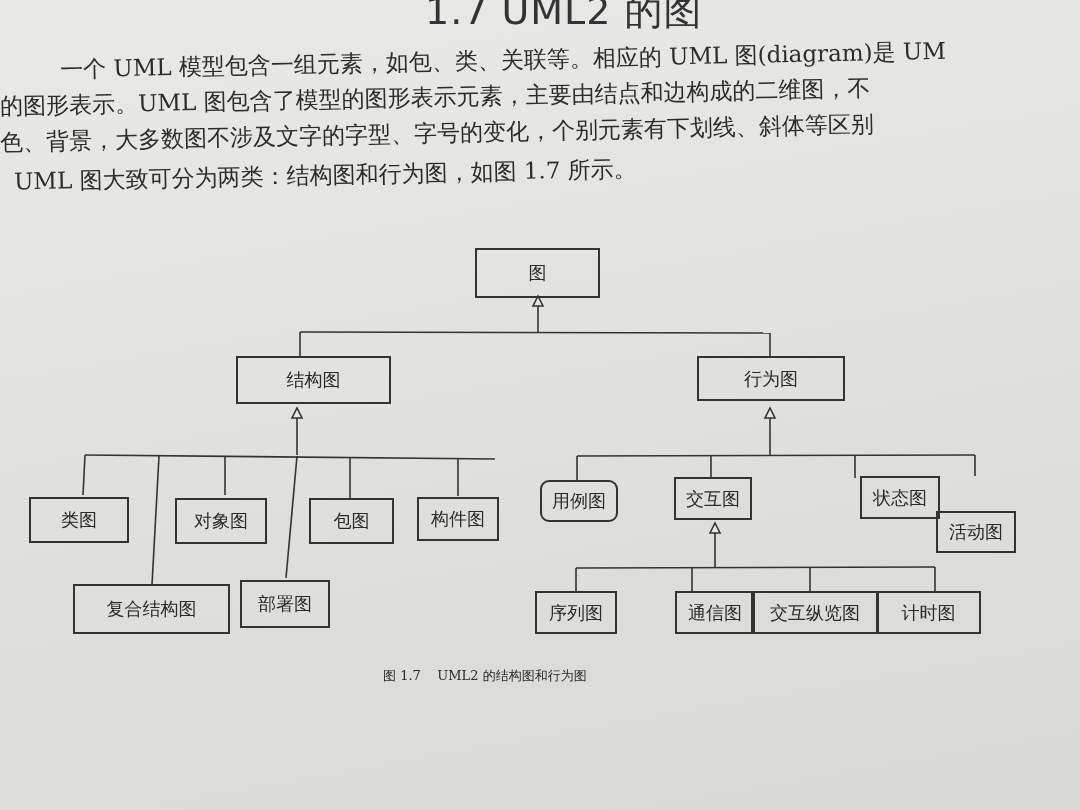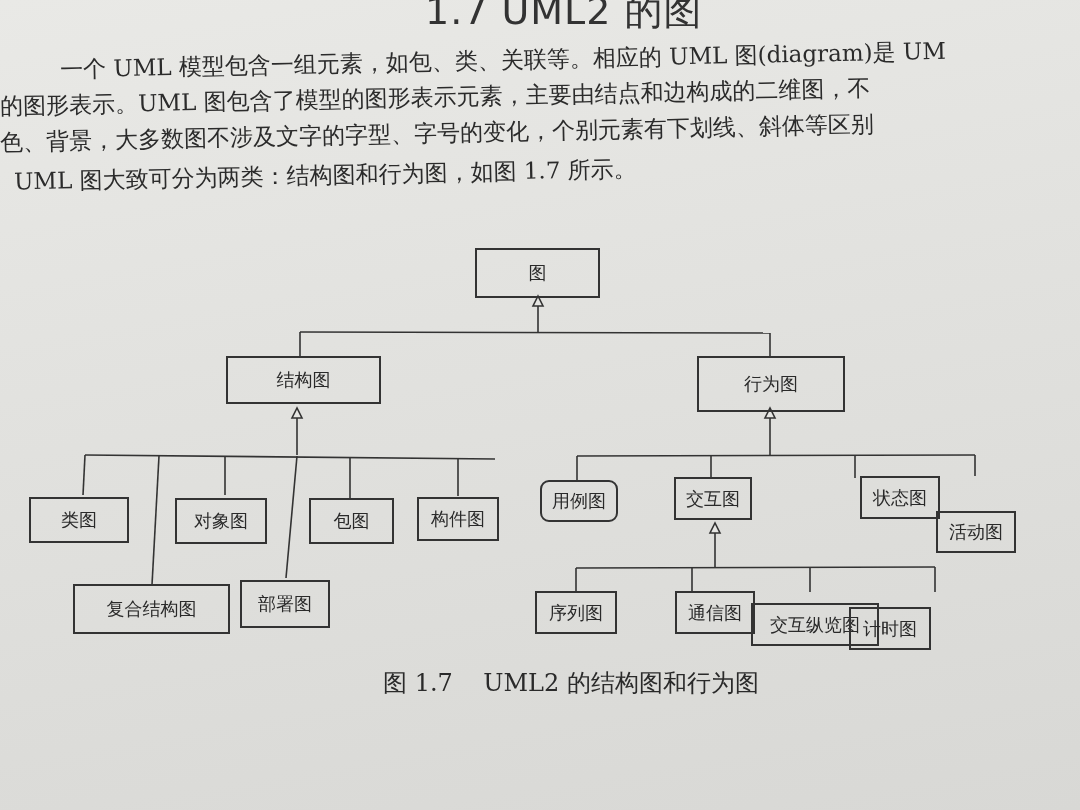--- a/index.html
+++ b/index.html
@@ -4,21 +4,21 @@
 <style>
   html,body{margin:0;padding:0;}
   body{width:1080px;height:810px;overflow:hidden;position:relative;
     background:linear-gradient(170deg,#e9e9e6 0%,#e2e2df 40%,#d8d8d5 100%);
     font-family:"DejaVu Serif","Liberation Serif",serif;color:#2a2a2a;}
   .title{position:absolute;left:425px;top:-14px;font-family:"DejaVu Sans","Liberation Sans",sans-serif;font-size:38px;color:#333;letter-spacing:1px;}
   .para{position:absolute;font-size:23px;white-space:nowrap;color:#2b2b2b;}
   .box{position:absolute;border:2px solid #333;background:transparent;
     display:flex;align-items:center;justify-content:center;font-family:"DejaVu Sans","Liberation Sans",sans-serif;font-size:18px;color:#2a2a2a;box-sizing:border-box;}
   svg.lines{position:absolute;left:0;top:0;}
-  .caption{position:absolute;left:383px;top:667px;font-size:24px;font-family:"DejaVu Serif","Liberation Serif",serif;white-space:pre;}
+  .caption{position:absolute;left:383px;top:667px;font-size:13px;font-family:"DejaVu Serif","Liberation Serif",serif;white-space:pre;}
 </style>
 </head>
 <body>
 
 <div class="title">1.7  UML2 的图</div>
 
 <div class="para" style="left:60px;top:45px;transform:rotate(-1.2deg);">一个 UML 模型包含一组元素，如包、类、关联等。相应的 UML 图(diagram)是 UM</div>
 <div class="para" style="left:0px;top:82px;transform:rotate(-1.2deg);">的图形表示。UML 图包含了模型的图形表示元素，主要由结点和边构成的二维图，不</div>
 <div class="para" style="left:0px;top:118px;transform:rotate(-1.2deg);">色、背景，大多数图不涉及文字的字型、字号的变化，个别元素有下划线、斜体等区别</div>
 <div class="para" style="left:14px;top:160px;transform:rotate(-1.2deg);">UML 图大致可分为两类：结构图和行为图，如图 1.7 所示。</div>
@@ -54,33 +54,33 @@
     <polygon points="710,533 720,533 715,523" fill="#e6e6e3"></polygon>
     <line x1="576" y1="568" x2="935" y2="567"></line>
     <line x1="576" y1="568" x2="576" y2="592"></line>
     <line x1="692" y1="568" x2="692" y2="592"></line>
     <line x1="810" y1="567" x2="810" y2="592"></line>
     <line x1="935" y1="567" x2="935" y2="592"></line>
   </g>
 </svg>
 
 <div class="box" style="left:475px;top:248px;width:125px;height:50px;">图</div>
-<div class="box" style="left:226px;top:356px;width:155px;height:48px;">结构图</div>
-<div class="box" style="left:697px;top:356px;width:148px;height:56px;">行为图</div>
+<div class="box" style="left:236px;top:356px;width:155px;height:48px;">结构图</div>
+<div class="box" style="left:697px;top:356px;width:148px;height:45px;">行为图</div>
 
 <div class="box" style="left:29px;top:497px;width:100px;height:46px;">类图</div>
 <div class="box" style="left:73px;top:584px;width:157px;height:50px;">复合结构图</div>
 <div class="box" style="left:175px;top:498px;width:92px;height:46px;">对象图</div>
 <div class="box" style="left:240px;top:580px;width:90px;height:48px;text-align:center;">部署图</div>
 <div class="box" style="left:309px;top:498px;width:85px;height:46px;">包图</div>
 <div class="box" style="left:417px;top:497px;width:82px;height:44px;">构件图</div>
 
 <div class="box" style="left:540px;top:480px;width:78px;height:42px;border-radius:9px;">用例图</div>
 <div class="box" style="left:674px;top:477px;width:78px;height:43px;">交互图</div>
 <div class="box" style="left:820px;top:476px;width:80px;height:43px;margin-left:40px;">状态图</div>
 <div class="box" style="left:936px;top:475px;width:80px;height:42px;margin-top:36px;">活动图</div>
 
 <div class="box" style="left:535px;top:591px;width:82px;height:43px;">序列图</div>
 <div class="box" style="left:655px;top:591px;width:80px;height:43px;margin-left:20px;">通信图</div>
-<div class="box" style="left:751px;top:591px;width:128px;height:43px;margin-top:12px;">交互纵览图</div>
-<div class="box" style="left:849px;top:591px;width:82px;height:43px;margin-top:16px;">计时图</div>
+<div class="box" style="left:751px;top:591px;width:128px;height:43px;">交互纵览图</div>
+<div class="box" style="left:876px;top:591px;width:105px;height:43px;">计时图</div>
 
 <div class="caption">图 1.7    UML2 的结构图和行为图</div>
 
 </body></html>

